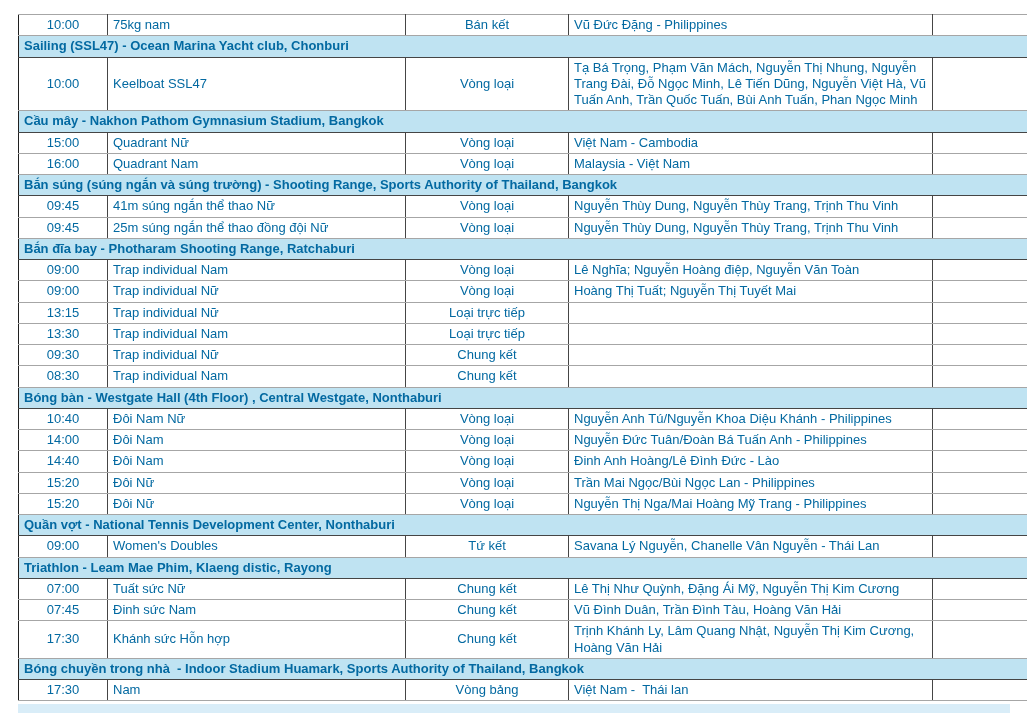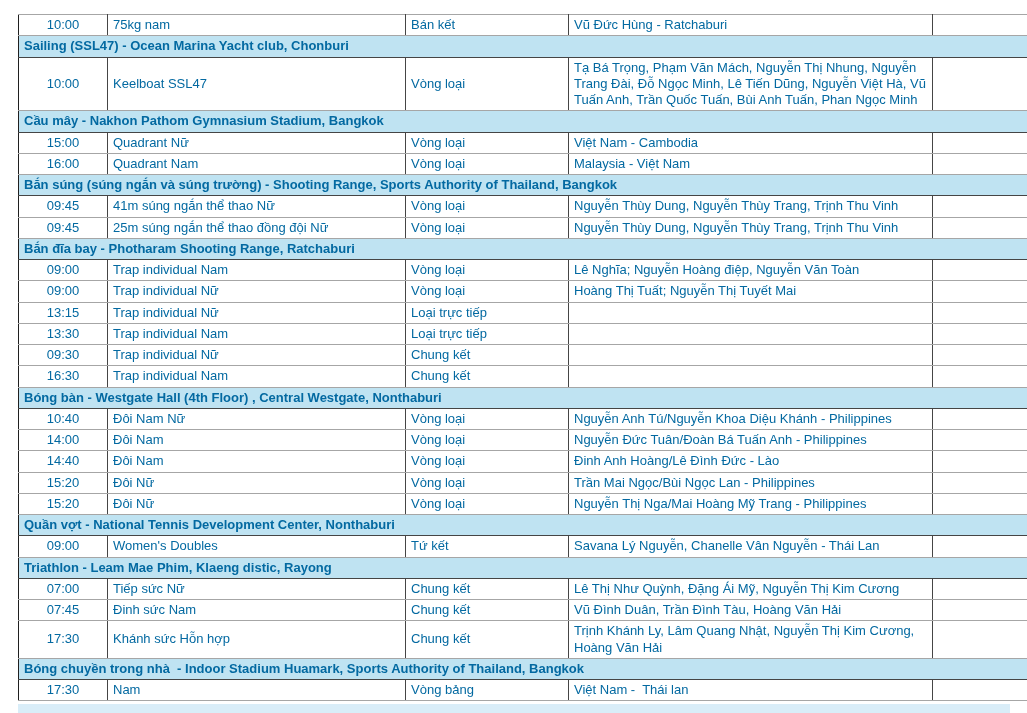--- a/index.html
+++ b/index.html
@@ -36,42 +36,42 @@
   tr.section-row td{
     background:var(--section-bg,#bfe3f2);
     font-weight:bold;
     border-top:1px solid #454545;
     border-bottom:1px solid #454545;
     padding:2px 5px;
     height:16px;
   }
   td.col-time{width:78px;text-align:center;}
   td.col-event{width:287px;text-align:left;margin-top:8px;}
-  td.col-round{width:152px;text-align:left;}
+  td.col-round{width:152px;text-align:center;}
   td.col-part{width:353px;text-align:left;}
   td.col-notes{width:122px;}
   
   .bottom-strip{
     position:absolute;
     left:18px;right:17px;top:704px;height:9px;
     background:var(--strip-bg,#d9edf8);
   }
 </style>
 </head>
 <body>
 
 <div class="page">
   <div class="table-wrap">
     <table class="schedule">
       <tbody>
           <tr class="event-row">
             <td class="col-time">10:00</td>
             <td class="col-event">75kg nam</td>
             <td class="col-round">Bán kết</td>
-            <td class="col-part">Vũ Đức Hùng - Ratchaburi</td>
+            <td class="col-part">Vũ Đức Đặng - Philippines</td>
             <td class="col-notes"></td>
           </tr>
           <tr class="section-row">
             <td colspan="5">Sailing (SSL47) - Ocean Marina Yacht club, Chonburi</td>
           </tr>
           <tr class="event-row">
             <td class="col-time">10:00</td>
             <td class="col-event">Keelboat SSL47</td>
             <td class="col-round">Vòng loại</td>
             <td class="col-part">Tạ Bá Trọng, Phạm Văn Mách, Nguyễn Thị Nhung, Nguyễn Trang Đài, Đỗ Ngọc Minh, Lê Tiến Dũng, Nguyễn Việt Hà, Vũ Tuấn Anh, Trần Quốc Tuấn, Bùi Anh Tuấn, Phan Ngọc Minh</td>
@@ -143,21 +143,21 @@
             <td class="col-notes"></td>
           </tr>
           <tr class="event-row">
             <td class="col-time">09:30</td>
             <td class="col-event">Trap individual Nữ</td>
             <td class="col-round">Chung kết</td>
             <td class="col-part"></td>
             <td class="col-notes"></td>
           </tr>
           <tr class="event-row">
-            <td class="col-time">16:30</td>
+            <td class="col-time">08:30</td>
             <td class="col-event">Trap individual Nam</td>
             <td class="col-round">Chung kết</td>
             <td class="col-part"></td>
             <td class="col-notes"></td>
           </tr>
           <tr class="section-row">
             <td colspan="5">Bóng bàn - Westgate Hall (4th Floor) , Central Westgate, Nonthaburi</td>
           </tr>
           <tr class="event-row">
             <td class="col-time">10:40</td>
@@ -202,21 +202,21 @@
             <td class="col-event">Women's Doubles</td>
             <td class="col-round">Tứ kết</td>
             <td class="col-part">Savana Lý Nguyễn, Chanelle Vân Nguyễn - Thái Lan</td>
             <td class="col-notes"></td>
           </tr>
           <tr class="section-row">
             <td colspan="5">Triathlon - Leam Mae Phim, Klaeng distic, Rayong</td>
           </tr>
           <tr class="event-row">
             <td class="col-time">07:00</td>
-            <td class="col-event">Tiếp sức Nữ</td>
+            <td class="col-event">Tuất sức Nữ</td>
             <td class="col-round">Chung kết</td>
             <td class="col-part">Lê Thị Như Quỳnh, Đặng Ái Mỹ, Nguyễn Thị Kim Cương</td>
             <td class="col-notes"></td>
           </tr>
           <tr class="event-row">
             <td class="col-time">07:45</td>
             <td class="col-event">Đinh sức Nam</td>
             <td class="col-round">Chung kết</td>
             <td class="col-part">Vũ Đình Duân, Trần Đình Tàu, Hoàng Văn Hải</td>
             <td class="col-notes"></td>

